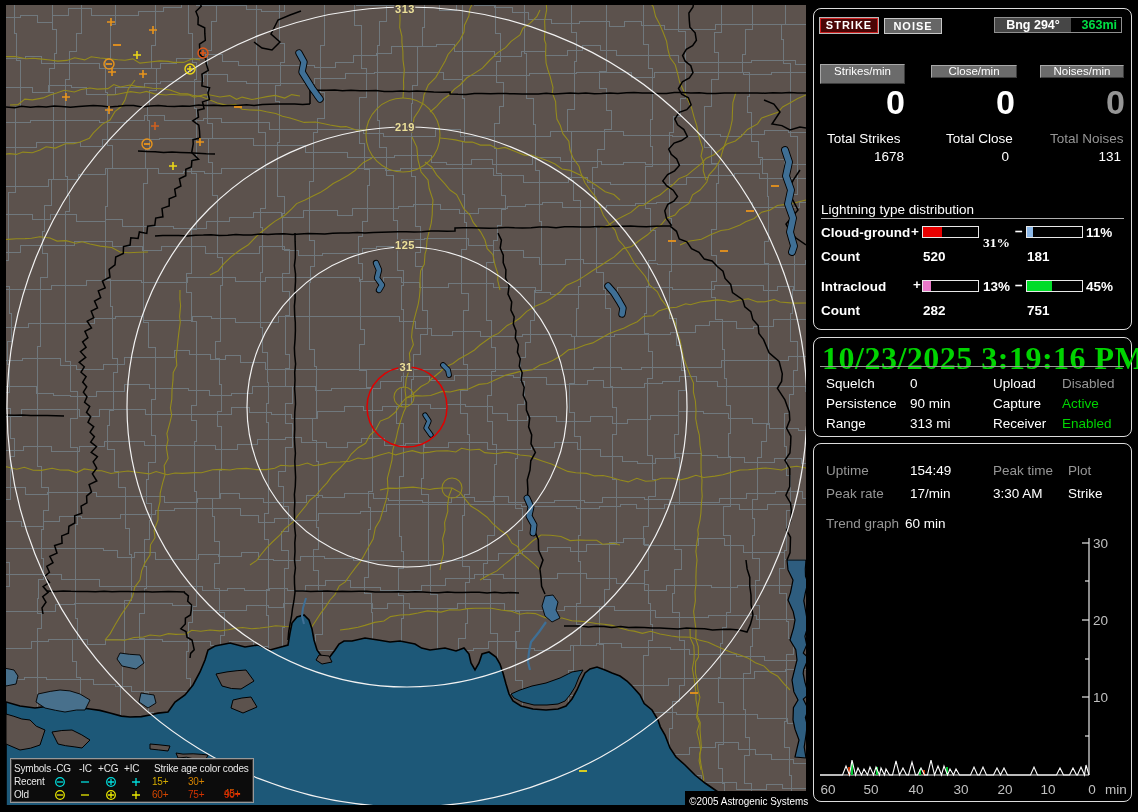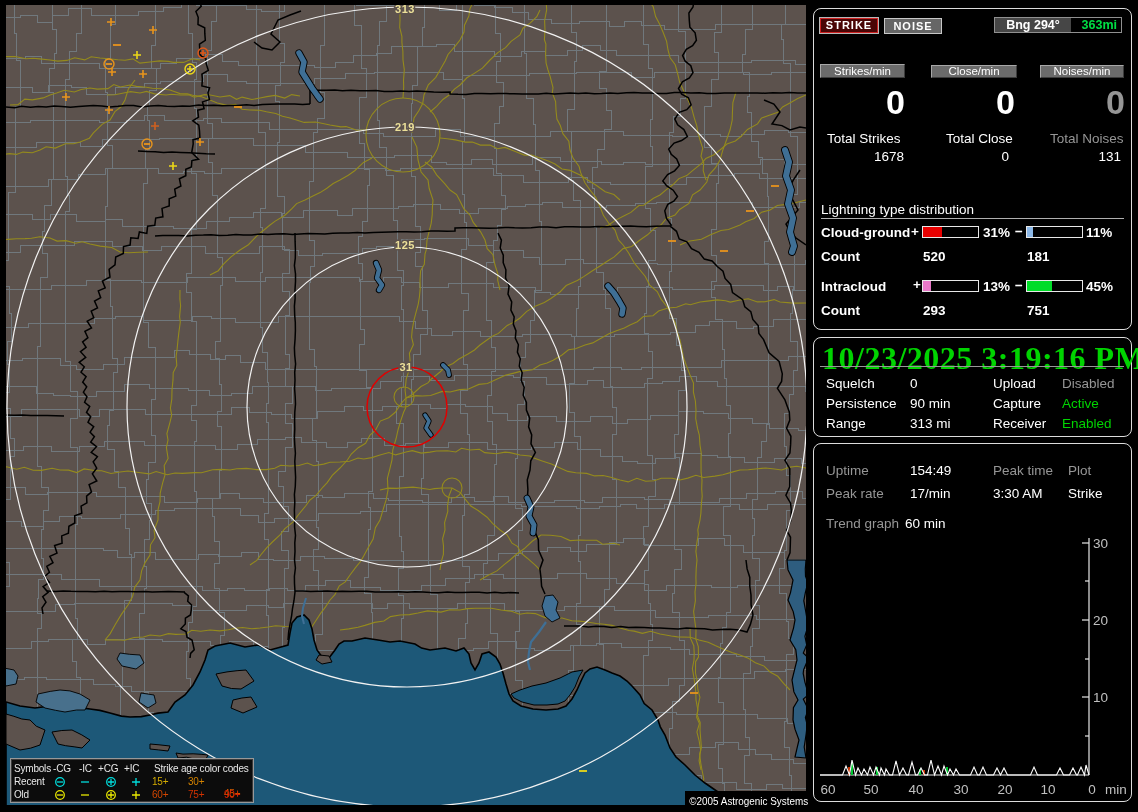--- a/index.html
+++ b/index.html
@@ -199,61 +199,61 @@
       <path d="M579,771 h8" stroke="#ecd818" stroke-width="1.8" fill="none"></path>
 </svg></div>
 
 <div class="panel" style="top:8px;height:322px;"></div>
 <div class="btn" style="left:819px;top:17px;width:60px;height:17px;line-height:15px;background:#4a0505;border:1px solid #b8b8b8;box-shadow:inset 0 0 0 1px #cc2020;">STRIKE</div>
 <div class="btn" style="left:884px;top:18px;width:58px;height:16px;line-height:14px;background:#666;border:1px solid #c8c8c8;">NOISE</div>
 <div class="t" style="left:994px;top:17px;width:128px;height:16px;border:1px solid #909090;background:#000;font-weight:bold;font-size:12.5px;">
   <span style="position:absolute;left:0;top:0;width:76px;height:14px;background:#464646;color:#fff;text-align:center;line-height:14px;">Bng 294°</span>
   <span style="position:absolute;right:4px;top:0;color:#00dd44;line-height:14px;">363mi</span>
 </div>
-<div class="lbl" style="left:820px;top:64px;width:85px;height:14px;line-height:12px;">Strikes/min</div>
+<div class="lbl" style="left:820px;top:64px;width:85px;height:20px;line-height:12px;">Strikes/min</div>
 <div class="lbl" style="left:931px;top:65px;width:86px;height:13px;line-height:11px;">Close/min</div>
 <div class="lbl" style="left:1040px;top:65px;width:84px;height:13px;line-height:11px;">Noises/min</div>
 <div class="zero w" style="left:830px;top:83px;width:75px;">0</div>
 <div class="zero w" style="left:940px;top:83px;width:75px;">0</div>
 <div class="zero gy" style="left:1050px;top:83px;width:75px;">0</div>
 <div class="t w r13" style="left:827px;top:131px;">Total Strikes</div>
 <div class="t w r13" style="left:946px;top:131px;">Total Close</div>
 <div class="t gy r13" style="left:1050px;top:131px;">Total Noises</div>
 <div class="num" style="left:829px;top:149px;width:75px;">1678</div>
 <div class="num" style="left:934px;top:149px;width:75px;">0</div>
 <div class="num" style="left:1046px;top:149px;width:75px;">131</div>
 <div class="t w r13" style="left:821px;top:202px;">Lightning type distribution</div>
 <div class="t" style="left:821px;top:218px;width:303px;border-top:1px solid #b0b0b0;"></div>
 <div class="t w b r13" style="left:821px;top:225px;">Cloud-ground</div>
 <div class="t w b r13" style="left:911px;top:224px;">+</div>
 <div class="bar" style="left:922px;top:226px;">
     <div style="width:35%;background:#e80000;"></div>
   </div>
-<div class="t w b r13" style="left:983px;top:225px;">31%</div>
+<div class="t w b r13" style="left:983px;top:235px;font-family:Liberation Serif, serif;">31%</div>
 <div class="t w b r13" style="left:1015px;top:224px;">−</div>
 <div class="bar" style="left:1026px;top:226px;">
     <div style="width:10%;background:#8cb8e8;"></div>
   </div>
 <div class="t w b r13" style="left:1086px;top:225px;">11%</div>
 <div class="t w b r13" style="left:821px;top:249px;">Count</div>
 <div class="t w b r13" style="left:923px;top:249px;">520</div>
 <div class="t w b r13" style="left:1027px;top:249px;">181</div>
 <div class="t w b r13" style="left:821px;top:279px;">Intracloud</div>
 <div class="t w b r13" style="left:913px;top:277px;">+</div>
 <div class="bar" style="left:922px;top:280px;">
     <div style="width:14%;background:#e878c8;"></div>
   </div>
 <div class="t w b r13" style="left:983px;top:279px;">13%</div>
 <div class="t w b r13" style="left:1015px;top:278px;">−</div>
 <div class="bar" style="left:1026px;top:280px;">
     <div style="width:46%;background:#00dc28;"></div>
   </div>
 <div class="t w b r13" style="left:1086px;top:279px;">45%</div>
 <div class="t w b r13" style="left:821px;top:303px;">Count</div>
-<div class="t w b r13" style="left:923px;top:303px;">293</div>
+<div class="t w b r13" style="left:923px;top:303px;">282</div>
 <div class="t w b r13" style="left:1027px;top:303px;">751</div>
 
 <div class="panel" style="top:337px;height:100px;"></div>
 <div class="t gn b" style="left:822px;top:340px;font-size:32px;font-family:'Liberation Serif',serif;letter-spacing:0.5px;">10/23/2025 3:19:16 PM</div>
 <div class="t" style="left:820px;top:366px;width:304px;border-top:1px solid #989898;"></div>
 <div class="t w r13" style="left:826px;top:376px;">Squelch</div>
 <div class="t w r13" style="left:910px;top:376px;">0</div>
 <div class="t w r13" style="left:993px;top:376px;">Upload</div>
 <div class="t gy r13" style="left:1062px;top:376px;">Disabled</div>
 <div class="t w r13" style="left:826px;top:396px;">Persistence</div>

